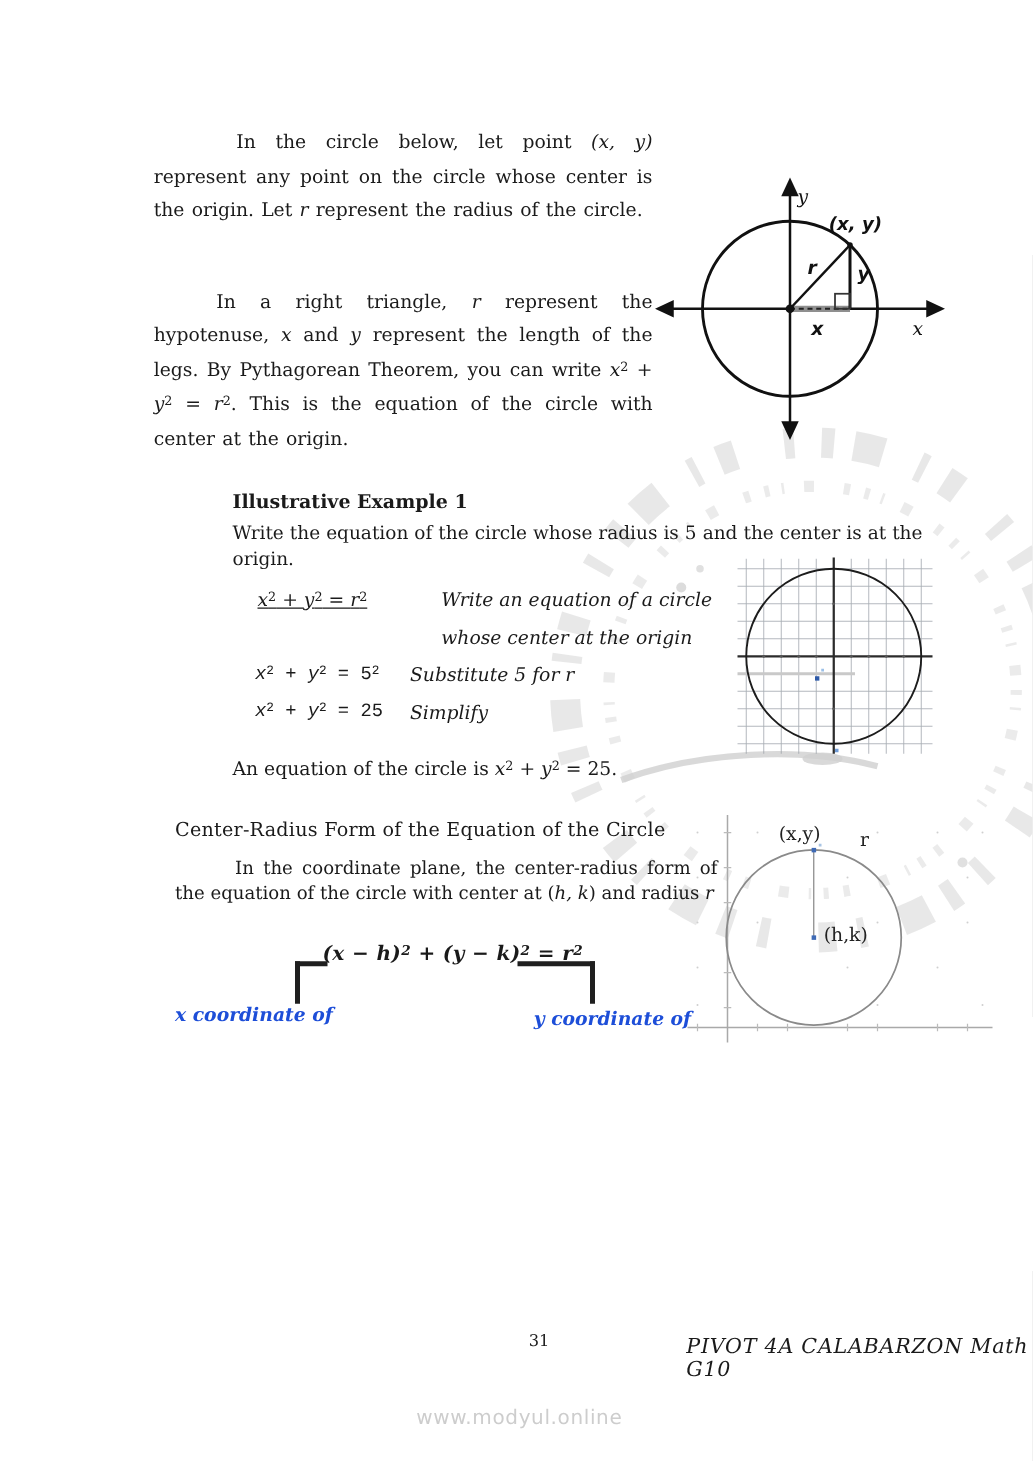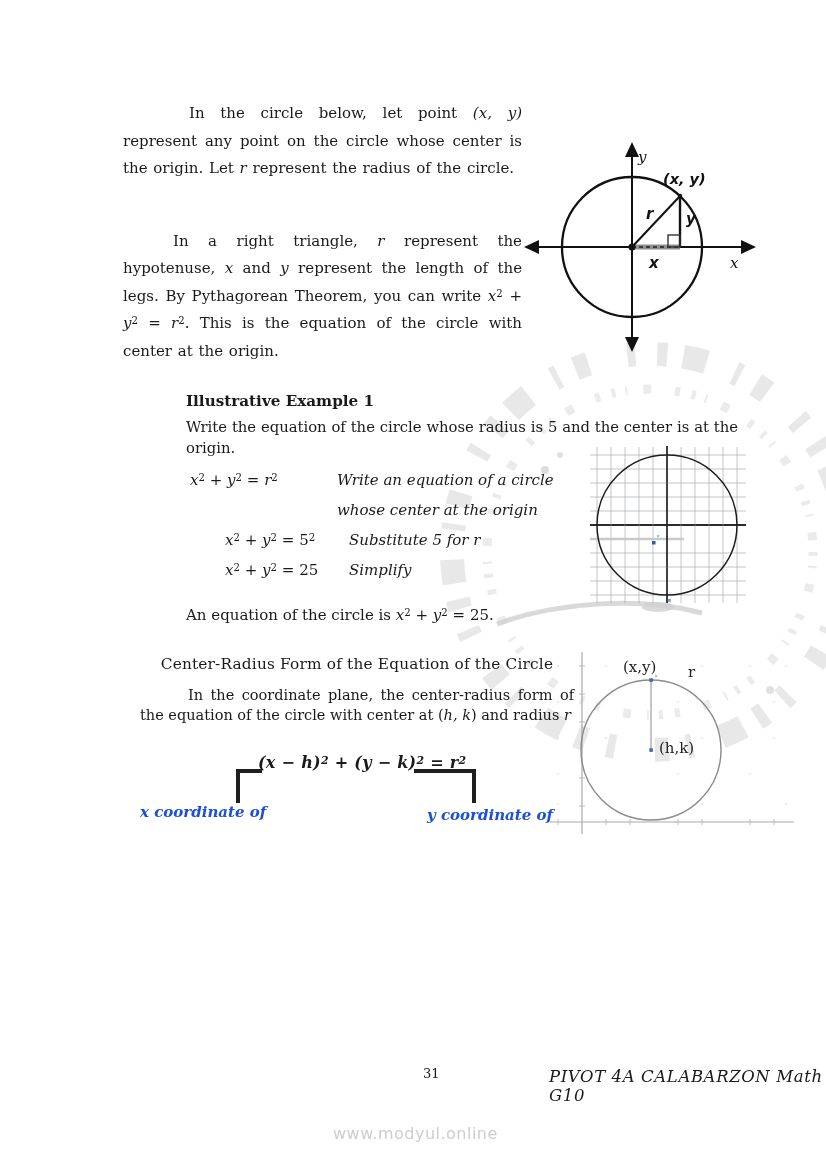--- a/index.html
+++ b/index.html
@@ -18,28 +18,28 @@
   p.p1,p.p2{margin:0;text-align:justify;font-size:15px;line-height:27.5px;word-spacing:1px;}
   p.p1{text-indent:66px;}
   p.p2{margin-top:45px;text-indent:50px;}
   
   .example{left:186px;top:392px;width:552px;}
   .ex-heading{margin:0;font-size:15.2px;font-weight:bold;font-family:"DejaVu Serif",serif;}
   .problem{margin:6px 0 0;font-size:14.8px;line-height:21px;text-align:justify;width:552px;}
   .steps{margin-top:7px;}
   .step-row{display:flex;font-size:15px;line-height:30px;}
   .step-row .eq{flex:0 0 auto;}
-  .row1 .eq{margin-left:4px;width:147px;}
-  .row23 .eq{margin-left:39px;width:124px;}
+  .row1 .eq{margin-left:20px;width:147px;text-decoration:underline;}
+  .row23 .eq{margin-left:18px;width:124px;font-family:Liberation Mono, monospace;}
   .note{font-style:italic;max-width:230px;}
   .note .nline{display:block;}
   .conclusion{font-size:15px;line-height:30px;}
   
   .section3{left:140px;top:655px;width:434px;}
-  .cr-heading{margin:0;font-size:15.3px;font-weight:400;letter-spacing:.2px;text-align:center;}
+  .cr-heading{margin:0;font-size:15.3px;font-weight:400;letter-spacing:.2px;}
   .p3{margin:13px 0 0;font-size:14.5px;line-height:19.5px;text-align:justify;text-indent:48px;}
   
   .formula{left:258px;top:753px;font-size:16px;font-weight:bold;font-style:italic;letter-spacing:.3px;}
   .bracket{position:absolute;background:#1f1f1f;z-index:1;}
   .lab{position:absolute;z-index:1;font-size:15px;font-weight:bold;font-style:italic;color:#1d4ed8;}
   
   .pgnum{left:423px;top:1066px;font-size:13px;}
   .src{left:505px;top:1067px;font-style:italic;font-size:16.5px;letter-spacing:.6px;margin-left:44px;}
   .site{left:333px;top:1124px;font-family:"DejaVu Sans",sans-serif;font-size:16px;color:#cdcdcd;letter-spacing:.5px;text-align:right;}
   svg text{user-select:none;}

